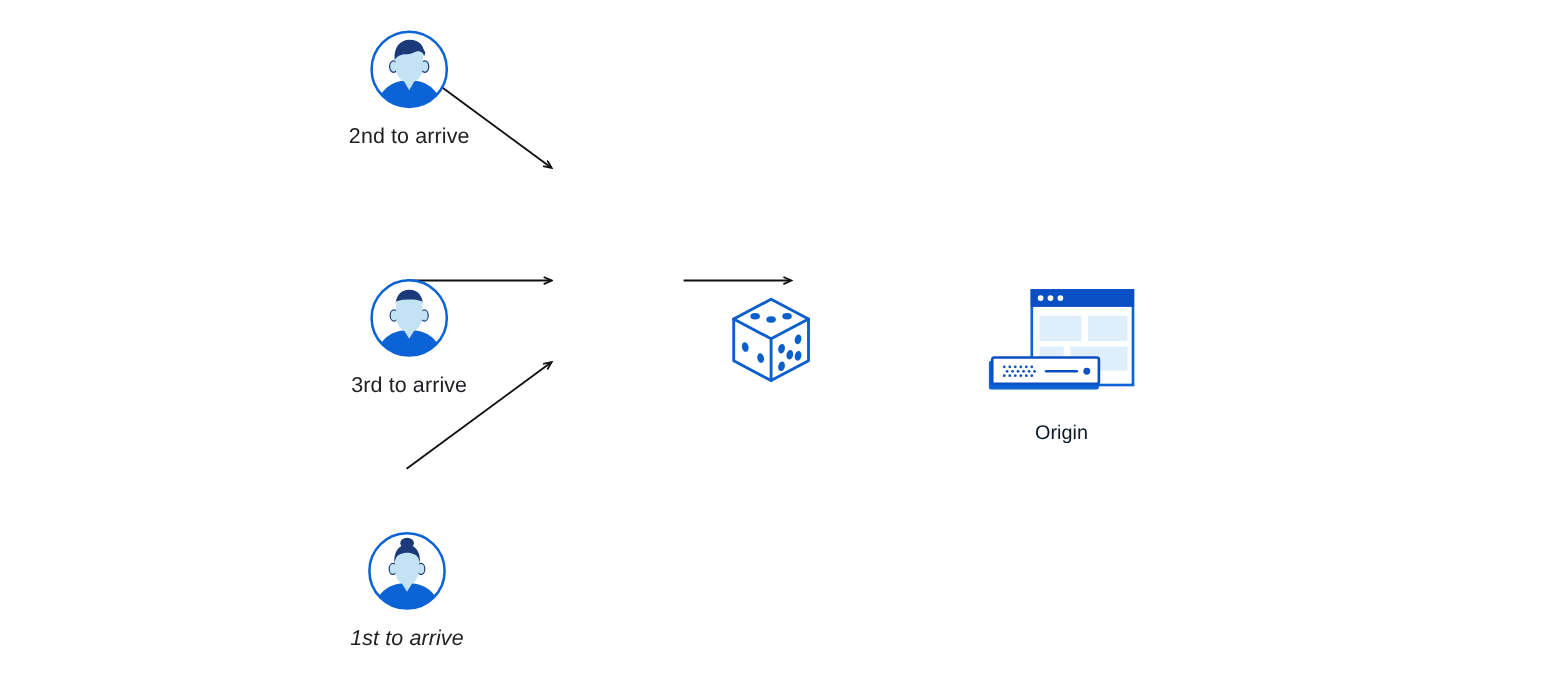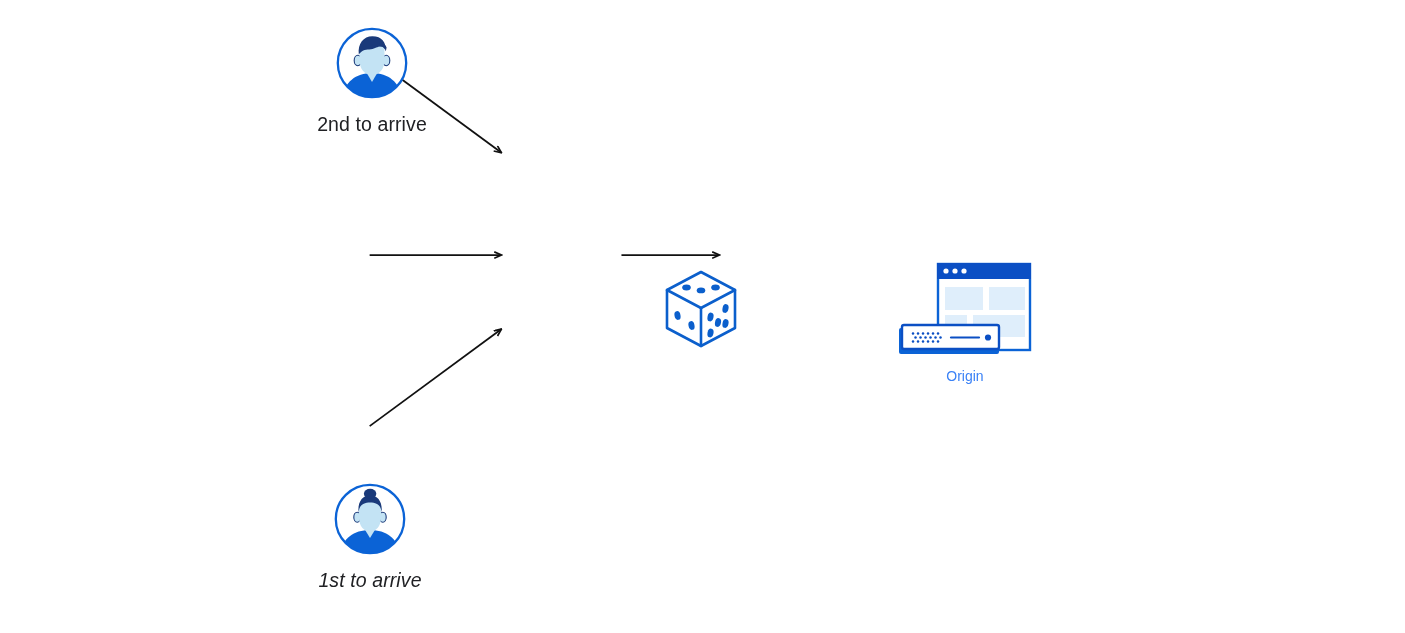--- a/index.html
+++ b/index.html
@@ -35,23 +35,23 @@
   }
   .node-label {
     margin-top: 13px;
     font-size: 19.5px;
     line-height: 1.2;
     color: #202124;
     white-space: nowrap;
     letter-spacing: 0.1px;
   }
   .origin-label {
-    margin-top: 0;
-    font-size: 14px;
-    color: #3b82f6;
+    margin-top: 15px;
+    font-size: 18px;
+    color: #0f172a;
     white-space: nowrap;
   }
   .arrows {
     position: absolute;
     inset: 0;
     pointer-events: none;
   }
   
   #node-2nd  { left: 297px;  top: 26px; }
   #node-3rd  { left: 297px;  top: 252px; }
@@ -104,20 +104,43 @@
         <path d="M23.8 28.5 C22.6 17.5 28.5 10.2 37.4 10.2 C46.8 10.2 51.6 16.4 50.6 25.6
                  C50.2 22.4 47.8 20.2 44.8 20.6 C41.2 21.1 39.4 23.4 34.2 23.4
                  C29.8 23.4 26.4 24.6 23.8 28.5 Z" fill="#1a3a7a"></path>
         <path d="M44.4 20.3 C47.8 20.0 50.2 21.7 50.9 25.0 L51.6 21.6 C50.6 18.4 47.9 17.2 44.4 17.6 Z" fill="#1a3a7a"></path>
       </g>
       <circle cx="37" cy="37" r="34.2" fill="none" stroke="#0b63d6" stroke-width="2.3"></circle>
     </svg>
     <div class="node-label">2nd to arrive</div>
   </div>
 
+  <div class="node avatar-node" id="node-3rd">
+    <svg class="avatar" viewBox="0 0 74 74">
+      <defs>
+          <clipPath id="clip3">
+            <circle cx="37" cy="37" r="34.2"></circle>
+          </clipPath>
+        </defs>
+      <circle cx="37" cy="37" r="34.2" fill="#ffffff"></circle>
+      <g clip-path="url(#clip3)">
+        <path d="M37 48 C19 48 8 58 6 76 L68 76 C66 58 55 48 37 48 Z" fill="#0b63d6"></path>
+        <path d="M31.5 47 L37 56 L42.5 47 L42.5 40.5 L31.5 40.5 Z" fill="#c3e3f4"></path>
+        <ellipse cx="23.2" cy="34.8" rx="3.5" ry="5.1" fill="#c3e3f4" stroke="#1a3a7a" stroke-width="1.1"></ellipse>
+        <ellipse cx="50.8" cy="34.8" rx="3.5" ry="5.1" fill="#c3e3f4" stroke="#1a3a7a" stroke-width="1.1"></ellipse>
+        <path d="M25 26.5 C25 17.8 30.2 13.2 37 13.2 C43.8 13.2 49 17.8 49 26.5
+                 L49 34.5 C49 44 43.8 49.5 37 49.5 C30.2 49.5 25 44 25 34.5 Z" fill="#c3e3f4"></path>
+
+        <path d="M24.6 25.8 C24.6 16.6 29.8 11.4 37.1 11.4 C44.4 11.4 49.6 16.6 49.6 25.8
+                 L49.6 22.3 C46.2 21.0 43.2 20.2 37.1 20.2 C31.2 20.2 28.0 21.0 24.6 22.3 Z" fill="#1a3a7a"></path>
+      </g>
+      <circle cx="37" cy="37" r="34.2" fill="none" stroke="#0b63d6" stroke-width="2.3"></circle>
+    </svg>
+    <div class="node-label">3rd to arrive</div>
+  </div>
 
   <div class="node avatar-node" id="node-1st">
     <svg class="avatar" viewBox="0 0 74 74">
       <defs>
           <clipPath id="clip1">
             <circle cx="37" cy="37" r="34.2"></circle>
           </clipPath>
         </defs>
       <circle cx="37" cy="37" r="34.2" fill="#ffffff"></circle>
       <g clip-path="url(#clip1)">

